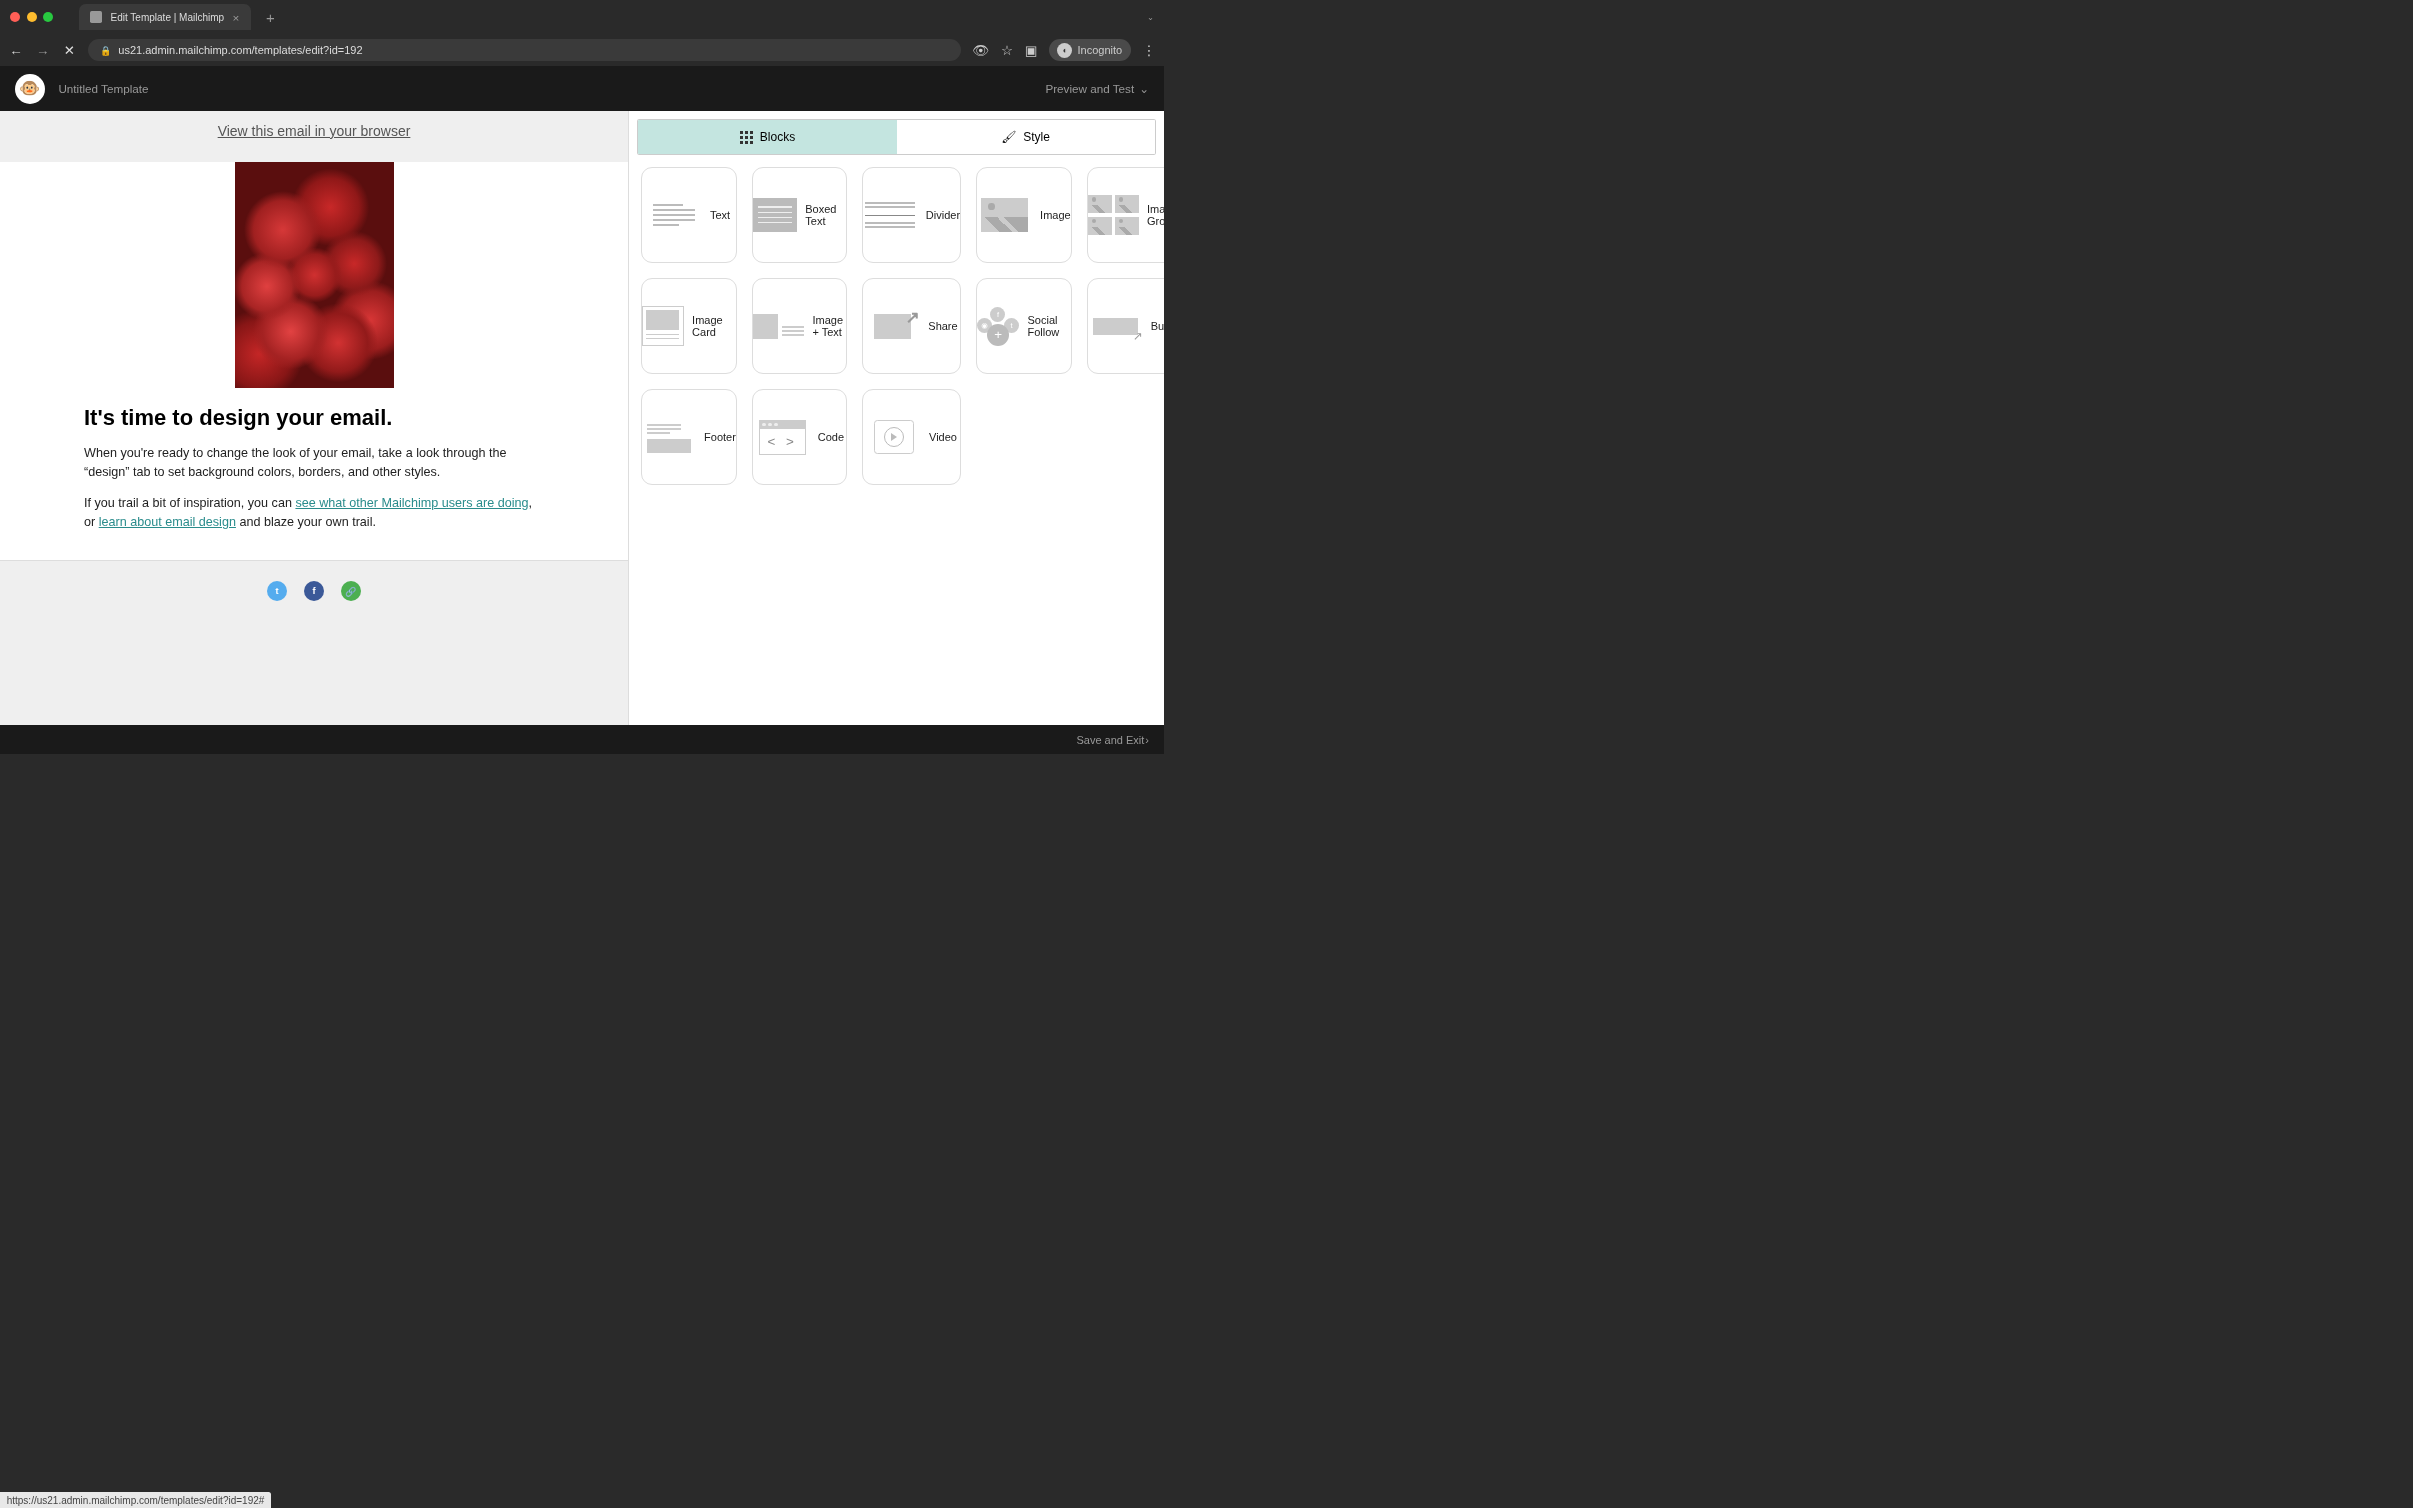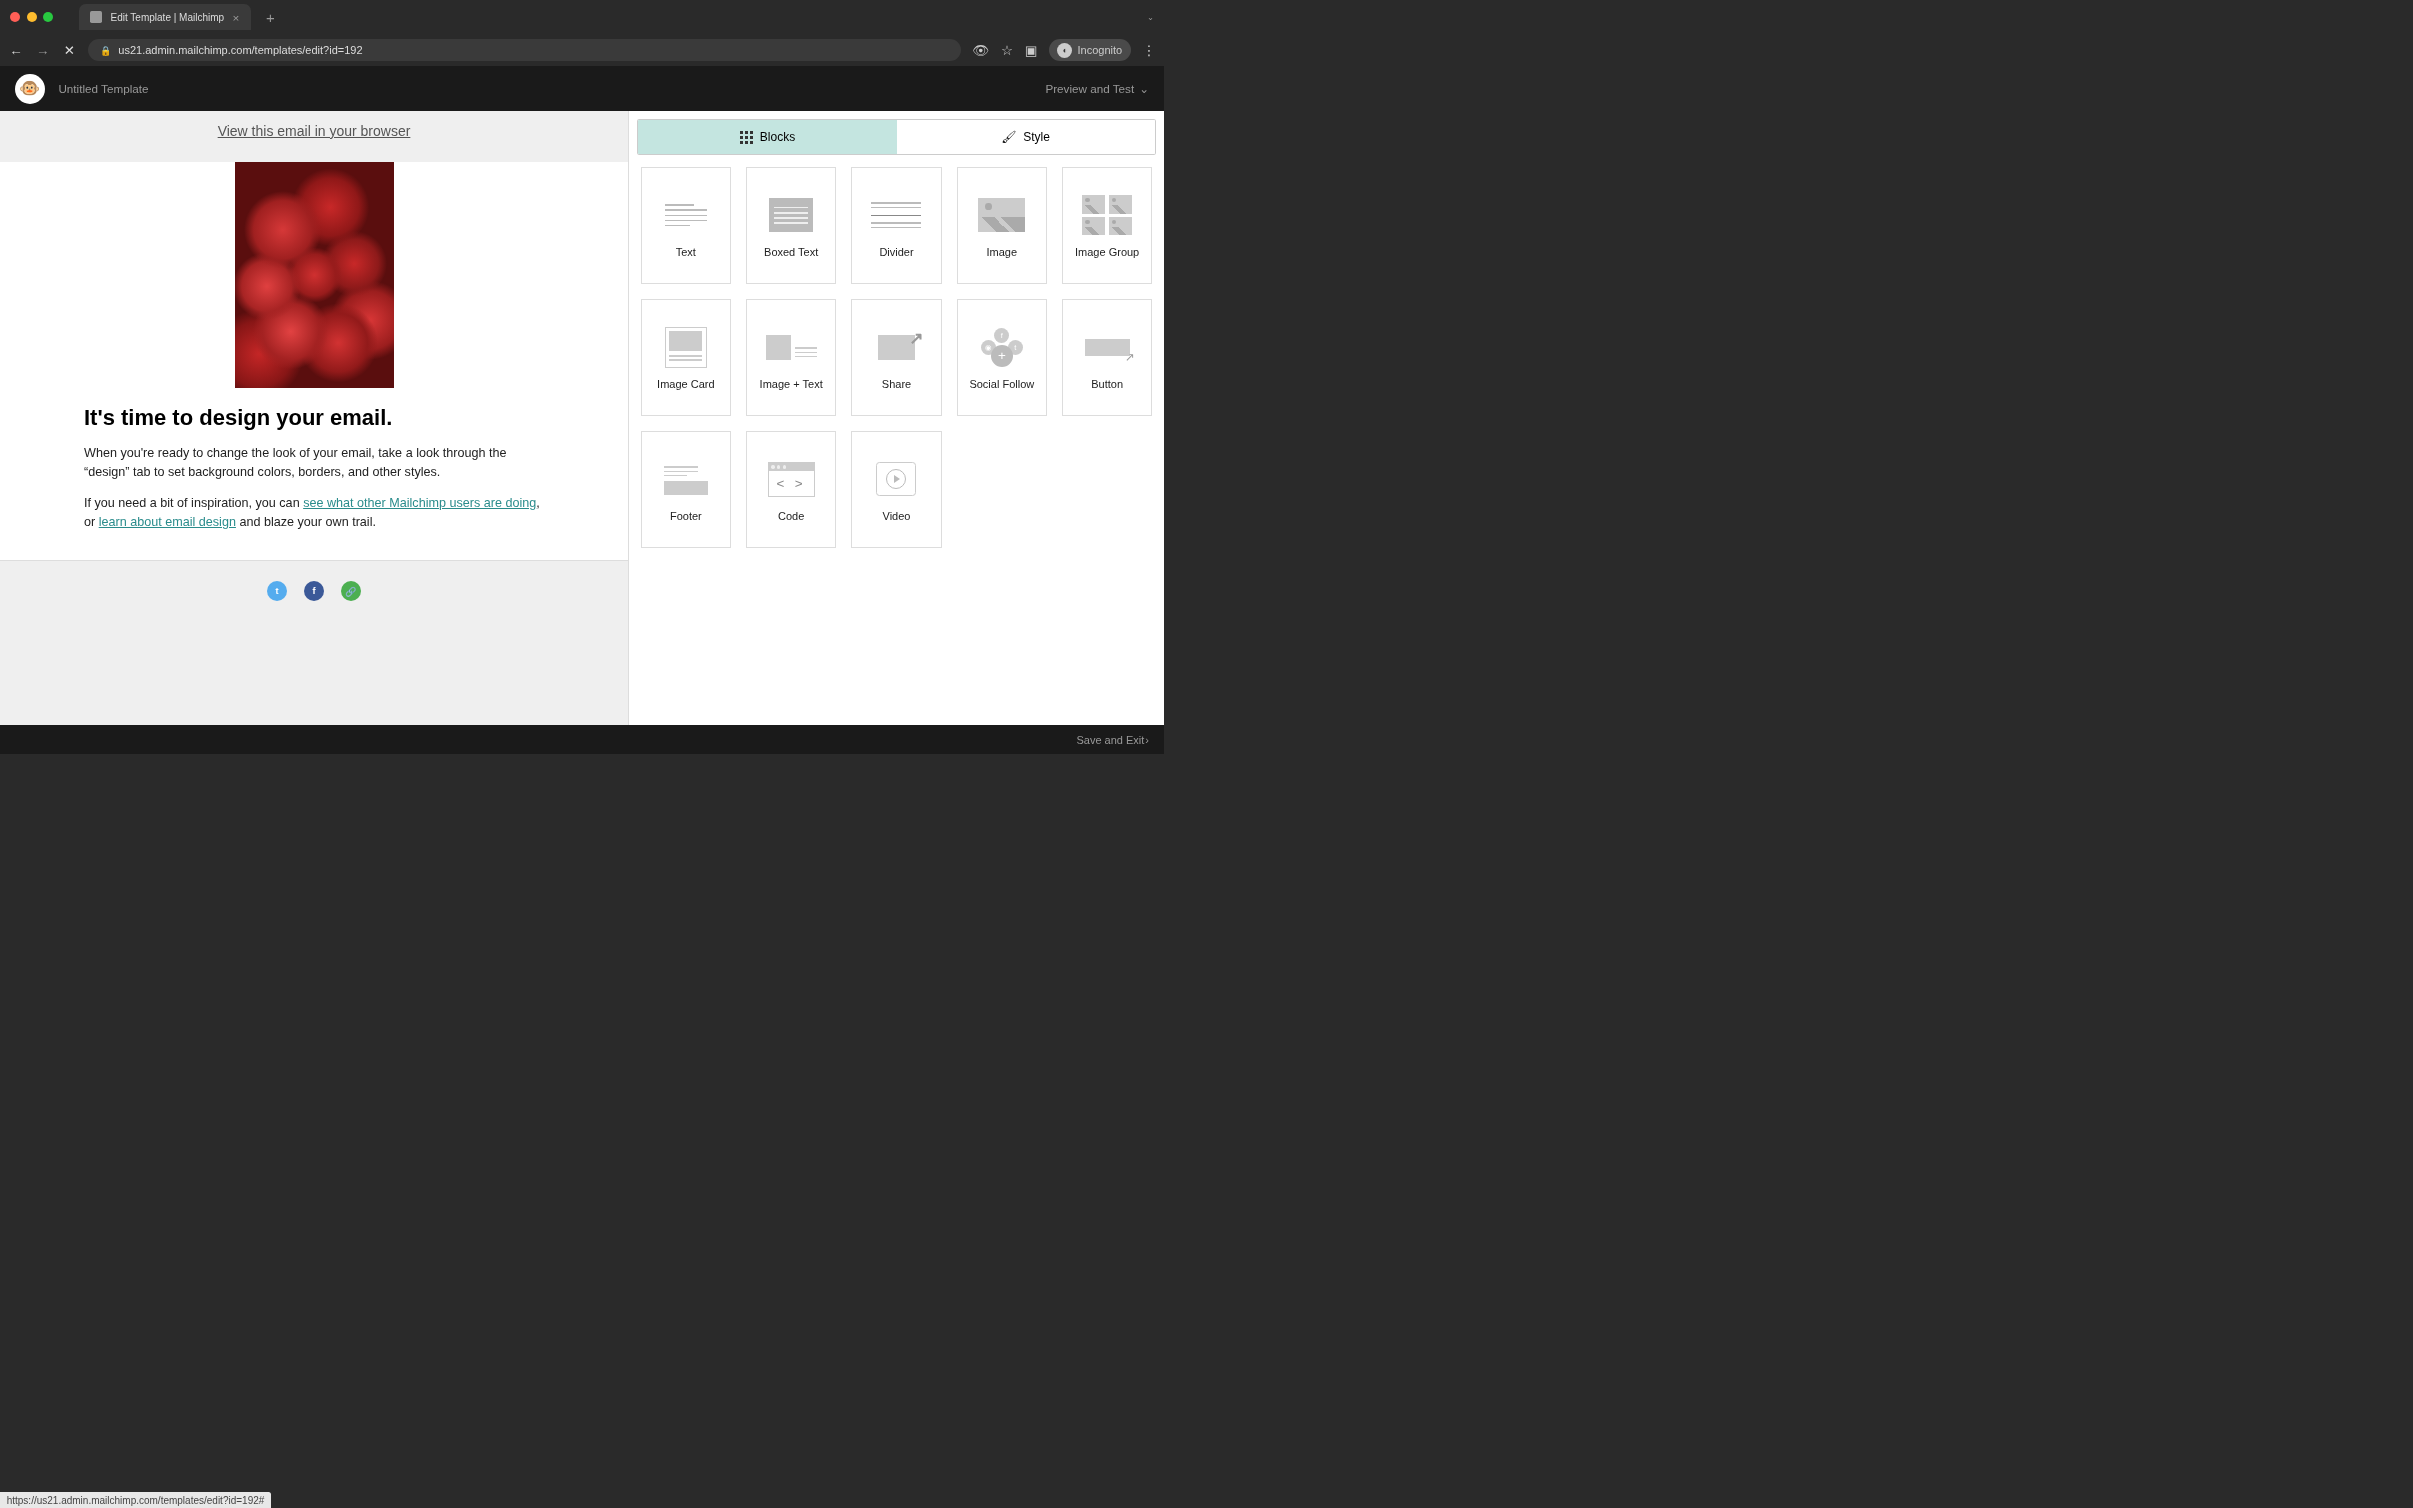--- a/index.html
+++ b/index.html
@@ -55,21 +55,21 @@
 
 .sidebar { width: 536px; background: #fff; border-left: 0.8px solid #ddd; display: flex; flex-direction: column; }
 .side-tabs { display: flex; margin: 8.4px 8.4px 11.7px; border: 0.8px solid #ccc; border-radius: 1.7px; overflow: hidden; }
 .side-tab { flex: 1; padding: 10px 0; text-align: center; font-size: 12px; display: flex; align-items: center; justify-content: center; gap: 6.7px; cursor: pointer; }
 .side-tab.active { background: #c4e5e0; }
 .tab-icon { width: 13.4px; height: 13.4px; }
 .grid-icon { display: grid; grid-template-columns: repeat(3, 3.4px); gap: 1.7px; }
 .grid-icon span { width: 3.4px; height: 3.4px; background: #333; }
 
 .blocks-grid { display: grid; grid-template-columns: repeat(5, 1fr); gap: 15px; padding: 0 11.7px; }
-.block { border: 0.8px solid #ddd; border-radius: 0; height: 117px; display: flex; flex-direction: column; align-items: center; justify-content: center; gap: 8.4px; cursor: grab; }
+.block { border: 0.8px solid #ddd; border-radius: 11px; height: 96px; display: flex; align-items: center; justify-content: center; gap: 8.4px; cursor: grab; }
 .block-icon { width: 54px; height: 44px; display: flex; align-items: center; justify-content: center; }
 .block-label { font-size: 11px; color: #222; }
 
 
 .ic-text { width: 42px; }
 .ic-text span { display: block; height: 1.7px; background: #bbb; margin: 3.4px 0; }
 .ic-text span:nth-child(1){width:70%} .ic-text span:nth-child(5){width:60%}
 .ic-boxed { width: 44px; height: 34px; background: #bbb; padding: 5px; }
 .ic-boxed span { display:block; height:1.7px; background:#eee; margin:3.4px 0; }
 .ic-divider span { display:block; width:50px; height:1.7px; background:#bbb; margin:2.5px 0;}
@@ -162,21 +162,21 @@
   <div class="canvas">
     <div class="view-browser">
       <a href="#">View this email in your browser</a>
     </div>
     <div class="email-wrapper">
       <div class="hero-img"></div>
       <div class="email-body">
         <h1>It's time to design your email.</h1>
         <p>When you're ready to change the look of your email, take a look through the “design” tab to set background colors, borders, and other styles.</p>
         <p>
-          <span>If you need a bit of inspiration, you can </span><a href="#">see what other Mailchimp users are doing</a><span>, or </span><a href="#">learn about email design</a><span> and blaze your own trail.</span>
+          <span>If you trail a bit of inspiration, you can </span><a href="#">see what other Mailchimp users are doing</a><span>, or </span><a href="#">learn about email design</a><span> and blaze your own trail.</span>
         </p>
       </div>
     </div>
     <div class="social-row">
       <div class="social-btn tw">t</div>
       <div class="social-btn fb">f</div>
       <div class="social-btn lk">🔗</div>
     </div>
   </div>
 

